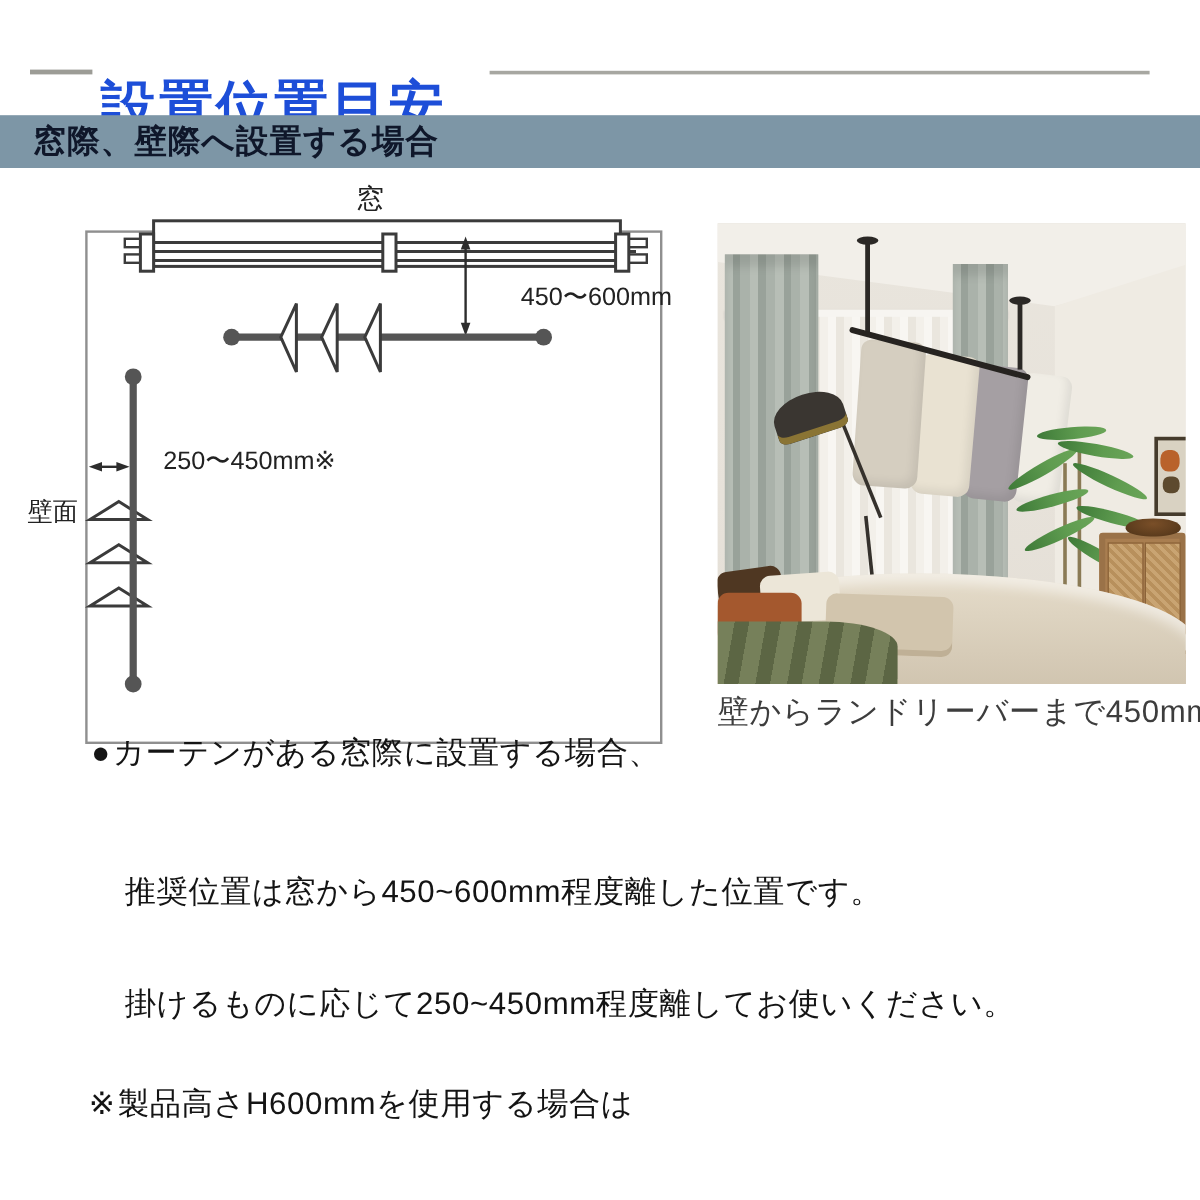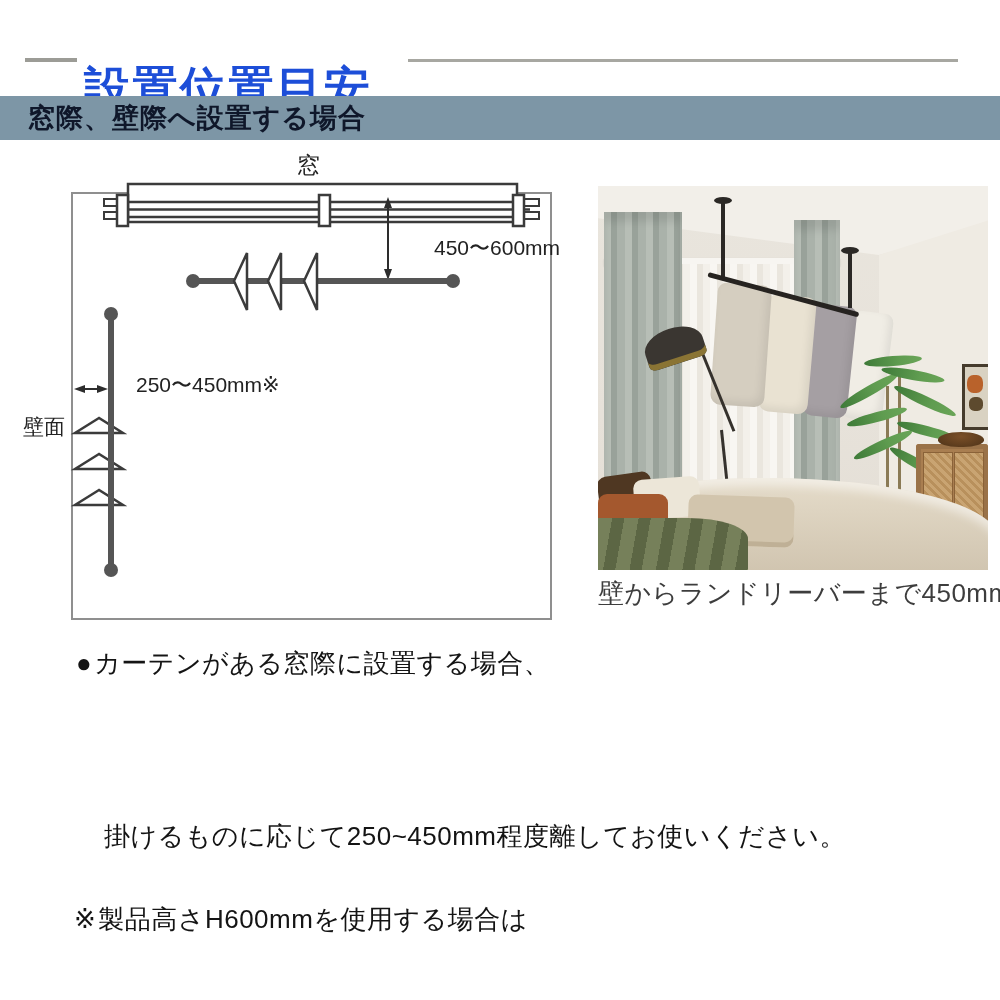--- a/index.html
+++ b/index.html
@@ -216,22 +216,25 @@
     <div class="abs rug"></div>
     <div class="abs duvet"></div>
     <div class="abs pillow pillow-darkbrown"></div>
     <div class="abs pillow pillow-white"></div>
     <div class="abs pillow pillow-rust"></div>
     <div class="abs pillow pillow-beige"></div>
     <div class="abs blanket"></div>
   </figure>
   <div class="caption">壁からランドリーバーまで450mm</div>
 
-  <div class="t-line" style="left:76px;top:647px;">
+  <div class="t-line" style="left:76px;top:611px;">
     <span class="mk">●</span><span>カーテンがある窓際に設置する場合、</span>
+  </div>
+  <div class="t-line" style="left:104px;top:727px;">
+    <span>推奨位置は窓から450~600mm程度離した位置です。</span>
   </div>
   <div class="t-line" style="left:104px;top:820px;">
     <span>掛けるものに応じて250~450mm程度離してお使いください。</span>
   </div>
   <div class="t-line" style="left:74px;top:903px;">
     <span class="mk">※</span><span>製品高さH600mmを使用する場合は</span>
   </div>
 
 </div>
 

